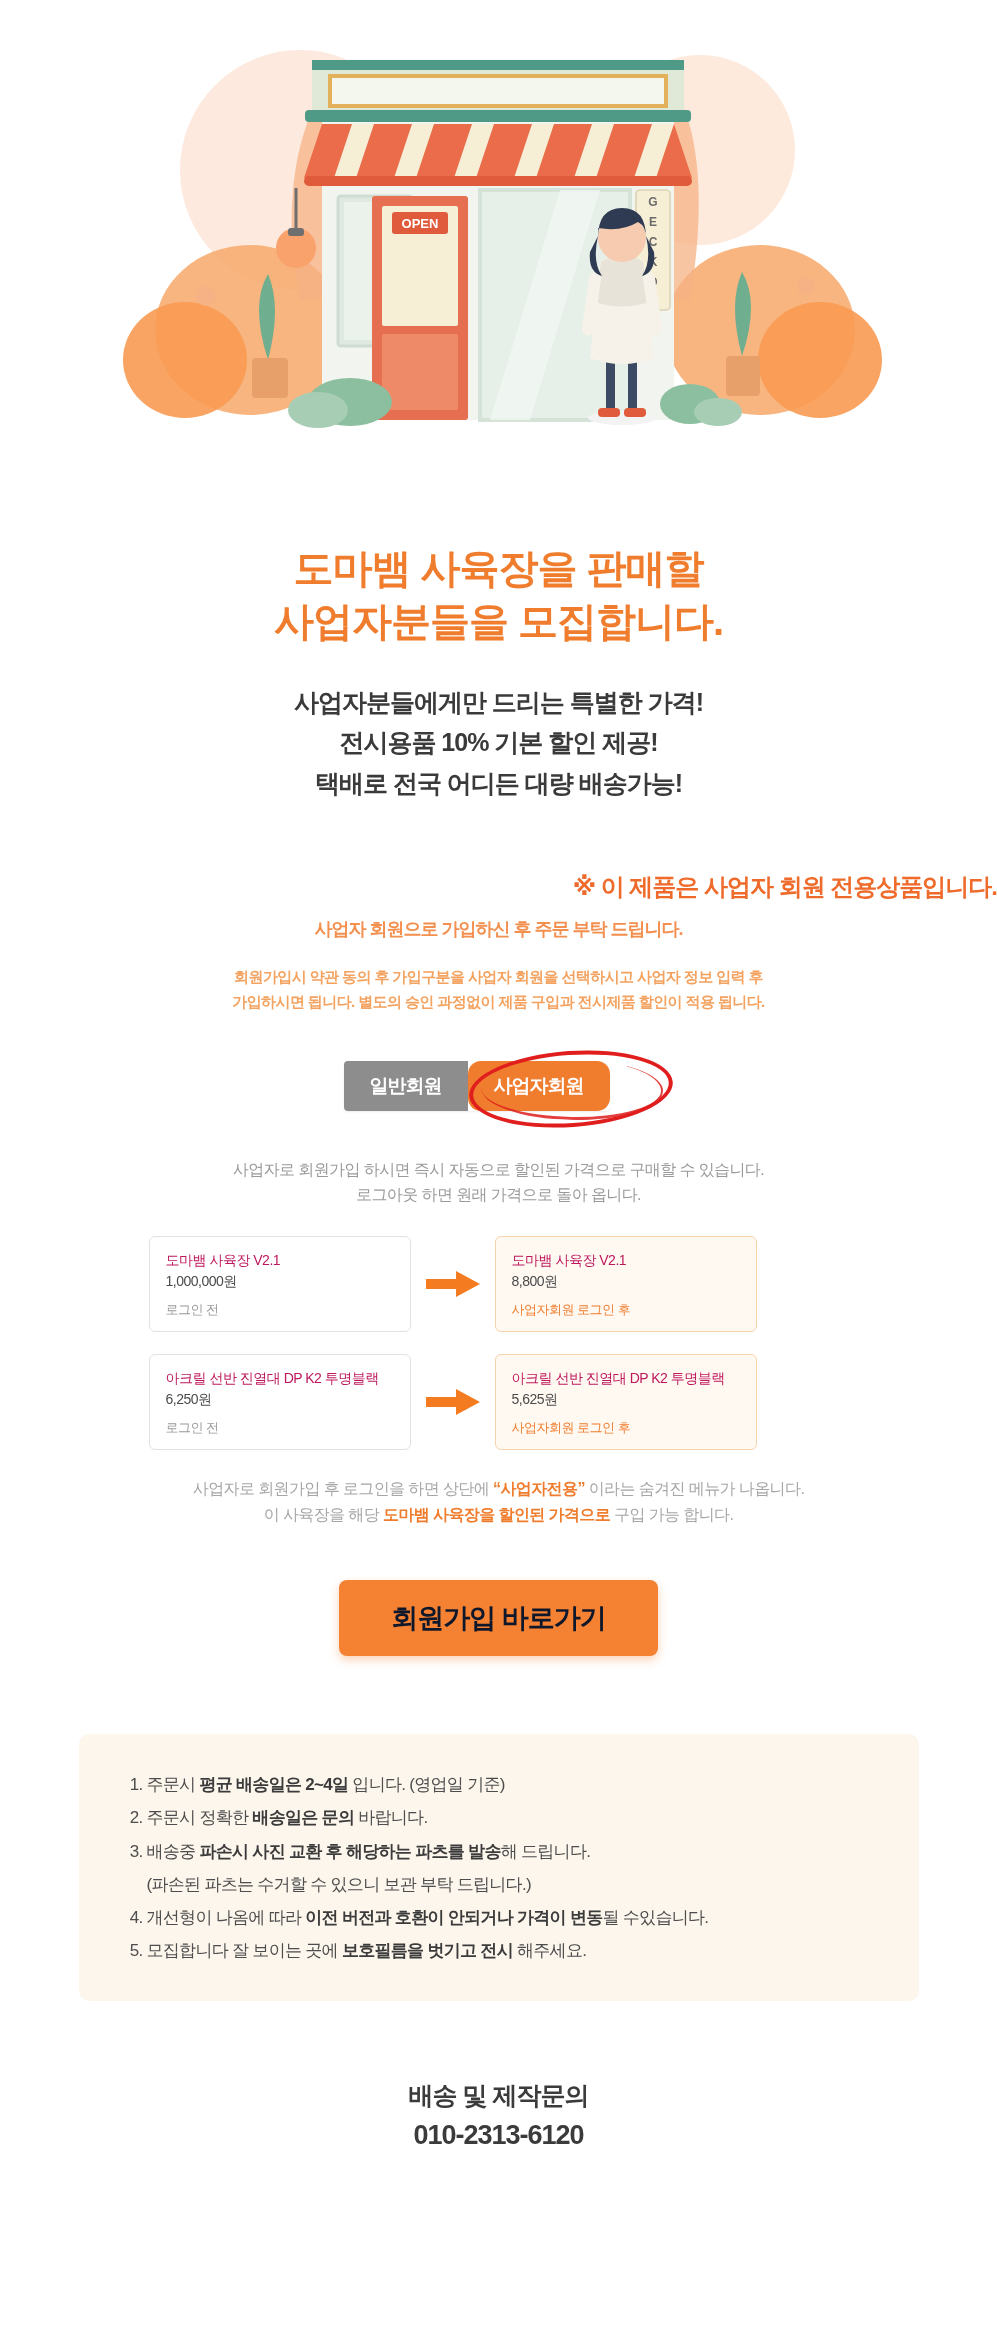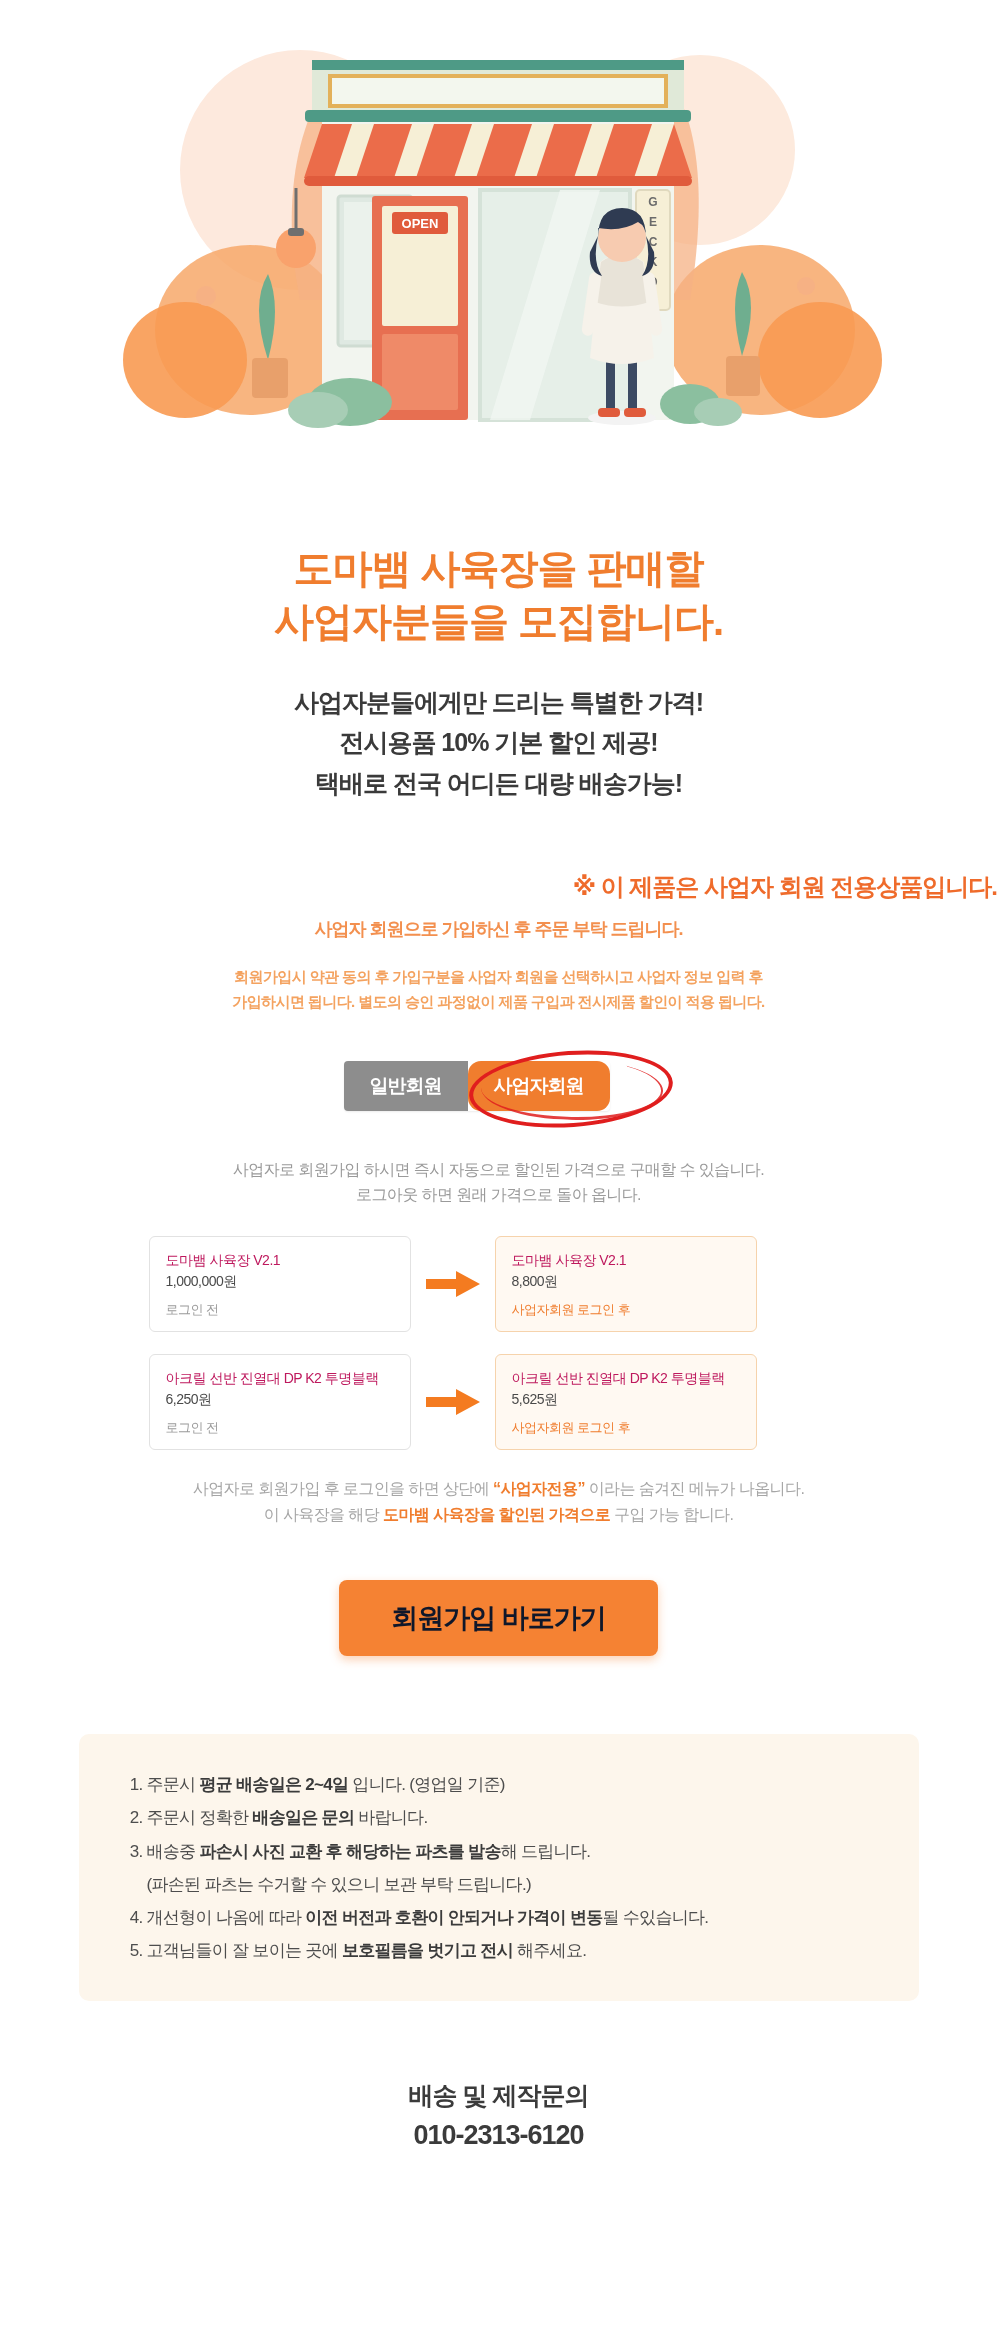--- a/index.html
+++ b/index.html
@@ -446,21 +446,21 @@
         <span>주문시 정확한 </span><b>배송일은 문의</b><span> 바랍니다.</span>
       </li>
       <li>
         <span>배송중 </span><b>파손시 사진 교환 후 해당하는 파츠를 발송</b><span>해 드립니다.</span>
         <span class="sub-line">(파손된 파츠는 수거할 수 있으니 보관 부탁 드립니다.)</span>
       </li>
       <li>
         <span>개선형이 나옴에 따라 </span><b>이전 버전과 호환이 안되거나 가격이 변동</b><span>될 수있습니다.</span>
       </li>
       <li>
-        <span>고객님들이 잘 보이는 곳에 </span><b>보호필름을 벗기고 전시</b><span> 해주세요.</span>
+        <span>모집합니다 잘 보이는 곳에 </span><b>보호필름을 벗기고 전시</b><span> 해주세요.</span>
       </li>
     </ol>
   </div>
 
   <div class="footer">
     <div class="f1">배송 및 제작문의</div>
     <div class="f2">010-2313-6120</div>
   </div>
 
 </div>

